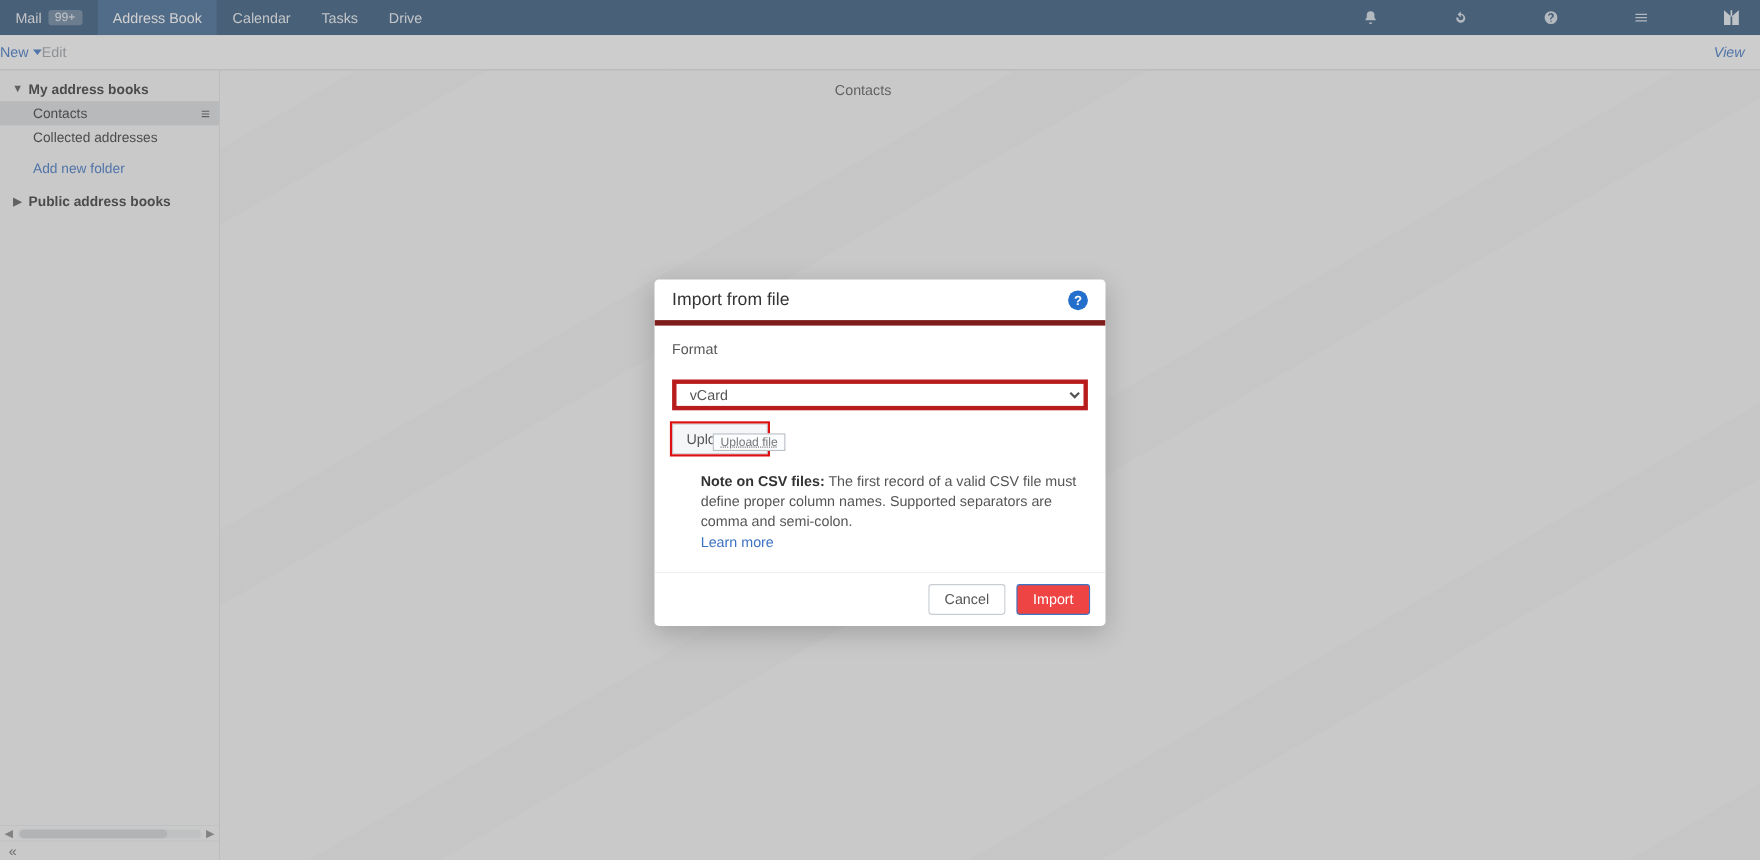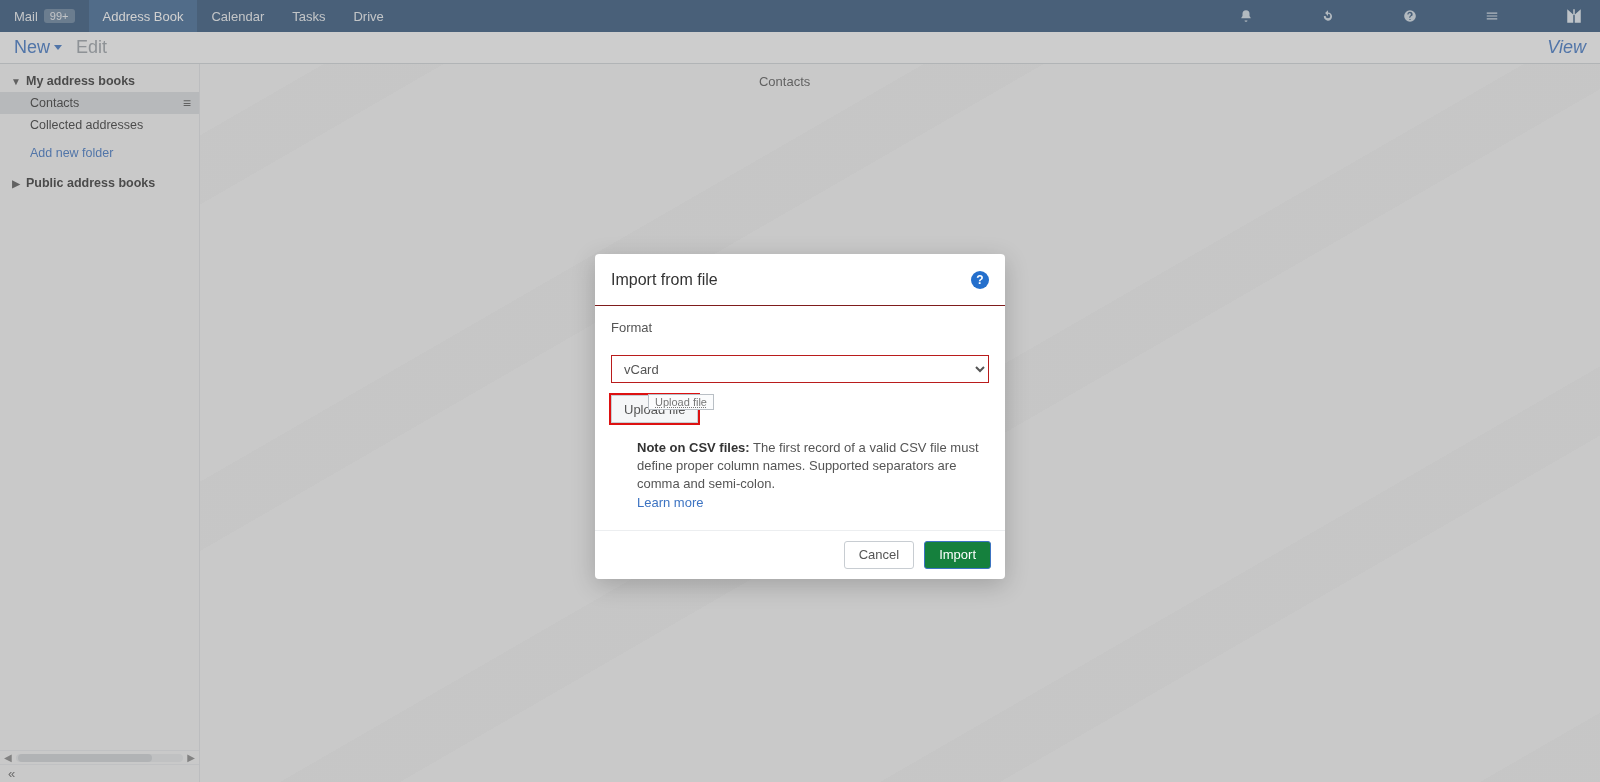--- a/index.html
+++ b/index.html
@@ -18,21 +18,21 @@
   .topnav .tab .badge { background:#6b85a0; border-radius:3px; padding:1px 6px; font-size:11px; margin-left:6px; }
   .topnav .spacer { flex:1; }
   .topnav .icon-btn { width:36px; height:32px; display:flex; align-items:center; justify-content:center; cursor:pointer; opacity:.9; }
   .topnav .icon-btn svg { fill:#e4ecf3; }
   .topnav .logo { width:36px; height:32px; display:flex; align-items:center; justify-content:center; margin-right:8px; }
   
   .toolbar { position:relative; z-index:2; height:32px; border-bottom:1px solid #d0d4d8; display:flex; align-items:center; background:#fafafa; }
   .search-wrap { width:200px; height:26px; margin:3px 6px; border:1px solid #c7cdd2; background:#fff; display:flex; align-items:center; }
   .search-wrap input { border:none; outline:none; flex:1; padding:0 8px; font-size:12px; color:#555; background:transparent; }
   .search-wrap .search-icon { width:26px; display:flex; align-items:center; justify-content:center; color:#666; }
-  .toolbar .link { margin-left:14px; color:#3c73c2; cursor:pointer; display:flex; align-items:center; font-size:18px; }
+  .toolbar .link { color:#3c73c2; cursor:pointer; display:flex; align-items:center; font-size:13px; }
   .toolbar .link.disabled { color:#9aa0a6; cursor:default; }
   .toolbar .link .caret { margin-left:4px; display:inline-block; width:0;height:0; border-left:4px solid transparent;border-right:4px solid transparent;border-top:5px solid #3c73c2; }
   .toolbar .right { margin-left:auto; margin-right:14px;font-style:italic; }
   
   .main { position:relative; z-index:1; display:flex; height:calc(782px - 64px); }
   .sidebar { width:200px; border-right:1px solid #e0e2e5; background:#f5f5f5; position:relative; display:flex; flex-direction:column; }
   .tree { padding-top:6px; font-size:12.5px; color:#333; }
   .tree .row { display:flex; align-items:center; height:22px; padding:0 8px 0 10px; cursor:pointer; }
   .tree .row.section { font-weight:bold; }
   .tree .row.selected { background:#d9dcdf; }
@@ -52,34 +52,34 @@
   .listcol { width:380px; border-right:1px solid #e7e9eb; display:flex; flex-direction:column; }
   .listcol .header { height:36px; border-bottom:1px solid #e7e9eb; display:flex; align-items:center; padding:0 12px; color:#555; }
   .listcol .header .grip { margin-right:auto; font-size:14px; color:#333; }
   .listcol .header .title { position:absolute; left:50%; transform:translateX(-80%); }
   .listcol .body { flex:1; display:flex; align-items:center; justify-content:center; color:#888; }
   
   .detail { flex:1; display:flex; align-items:center; justify-content:center; color:#777; }
   
   .overlay { position:absolute; inset:0; background:rgba(120,120,120,0.35); z-index:5; display:flex; align-items:flex-start; justify-content:center; }
   .modal { margin-top:254px; width:410px; background:#fff; border-radius:4px; box-shadow:0 6px 24px rgba(0,0,0,.2); overflow:hidden; }
-  .modal .m-header { height:52px; display:flex; align-items:center; padding:16px 16px; border-bottom:1px solid #7f1d1d; font-size:16px; color:#333; }
+  .modal .m-header { height:42px; display:flex; align-items:center; padding:16px 16px; border-bottom:5px solid #7f1d1d; font-size:16px; color:#333; }
   .modal .m-header .help { margin-left:auto; width:18px; height:18px; border-radius:50%; background:#246fcc; color:#fff; font-size:12px; font-weight:bold; display:flex; align-items:center; justify-content:center; cursor:pointer; }
   .modal .m-body { padding:14px 16px 18px; font-size:13px; color:#555; }
   .modal .m-body label { display:block; margin-bottom:20px; color:#555; }
-  .modal .m-body select { width:100%; height:28px; border:1px solid #b91c1c; background:#fff; padding:0 8px; font-size:13px; color:#555; }
+  .modal .m-body select { width:100%; height:28px; border:4px solid #b91c1c; background:#fff; padding:0 8px; font-size:13px; color:#555; }
   .upload-btn { margin-top:12px; height:28px; padding:0 12px; border:1px solid #c8cdd2; background:#f5f6f7; color:#555; cursor:pointer; font-size:13px; }
   .red-highlight { outline:2px solid #d11; outline-offset:0; }
   .tooltip-ghost { position:absolute; left:648px; top:394px; border:1px solid #b9bfc5; background:#fbfcfd; color:#777; font-size:11px; padding:1px 6px; z-index:6; text-decoration:underline dotted; }
   .note { margin-top:16px; line-height:1.4;margin-left:26px; }
   .note b { color:#333; }
   .learn { color:#3c73c2; cursor:pointer; }
   .modal .m-footer { border-top:1px solid #eceef0; padding:10px 14px; display:flex; justify-content:flex-end; gap:10px; }
   .btn { height:28px; padding:4px 14px; border-radius:3px; font-size:13px; cursor:pointer; border:1px solid #c8cdd2; background:#fff; color:#555; }
-  .btn.primary { background:#15803d; border-color:#3c73c2; color:#fff; }
+  .btn.primary { background:#ef4444; border-color:#3c73c2; color:#fff; }
 </style>
 </head>
 <body>
 
 <div class="topnav">
   <div class="tabs">
     <div class="tab">
       <span>Mail</span>
       <span class="badge">99+</span>
     </div>

